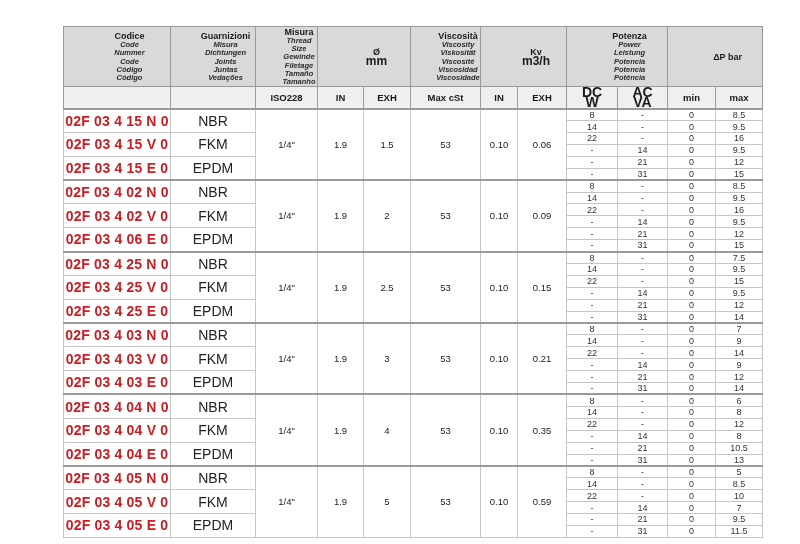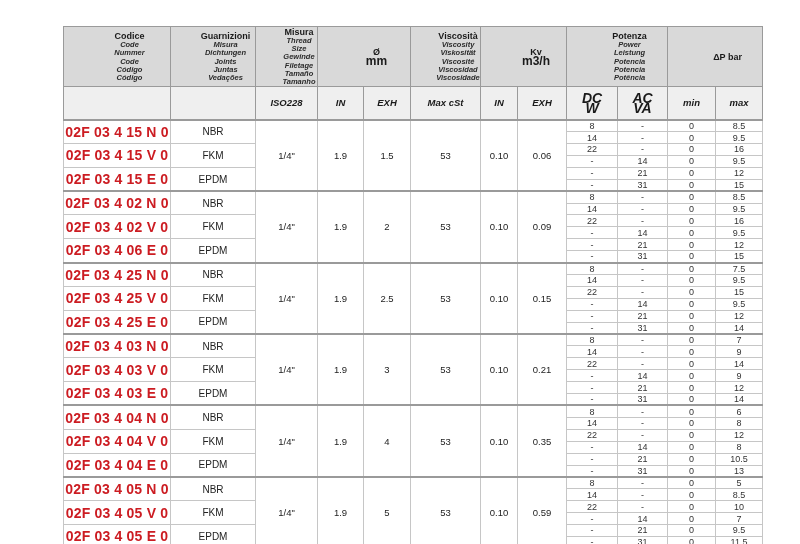--- a/index.html
+++ b/index.html
@@ -27,38 +27,38 @@
     vertical-align: middle;
     overflow: hidden;
     padding: 0;
   }
   thead th { border-color: var(--border-strong, #9a9a9a); }
   tr.main-header { height: 52px; }
   tr.main-header th { background: var(--header-bg, #d9d9d9); padding-left: 25px; }
   .hdr-title { font-size: 9px; font-weight: bold; color: #1a1a1a; line-height: 10px; }
   .hdr-sub   { font-size: 7.5px; font-style: italic; color: #2b2b2b; line-height: 8.2px; }
   .hdr-unit  { font-size: 12px; font-weight: bold; color: #1a1a1a; line-height: 9px; }
-  tr.sub-header { height: 33px; font-style: italic; }
+  tr.sub-header { height: 22px; }
   tr.sub-header th {
     background: var(--subheader-bg, #efefef);
     font-size: 9.5px;
     font-weight: bold;
     color: #1a1a1a;
   }
   tr.sub-header .two-line { font-size: 14px; line-height: 10px; }
   tbody tr { height: 11.92px; }
   tbody td { font-size: 9px; color: var(--body-text, #333333); background: #ffffff; }
   tbody tr.group-start td { border-top: 2px solid var(--border-strong, #9a9a9a); }
   td.code-cell {
     font-weight: bold;
     font-size: 14px;
     color: var(--code-text, #cc1c22);
     letter-spacing: 0.2px;
   }
-  td.seal-cell { font-size: 10px; color: #222222; }
+  td.seal-cell { font-size: 14px; color: #222222; }
   td.mid-cell  { font-size: 9.5px; color: #222222; }
   td.pw-cell   { font-size: 9px; }
 </style>
 </head>
 <body>
 
 <div class="page">
   <table class="spec-table">
     <colgroup>
       <col style="width:107px">

